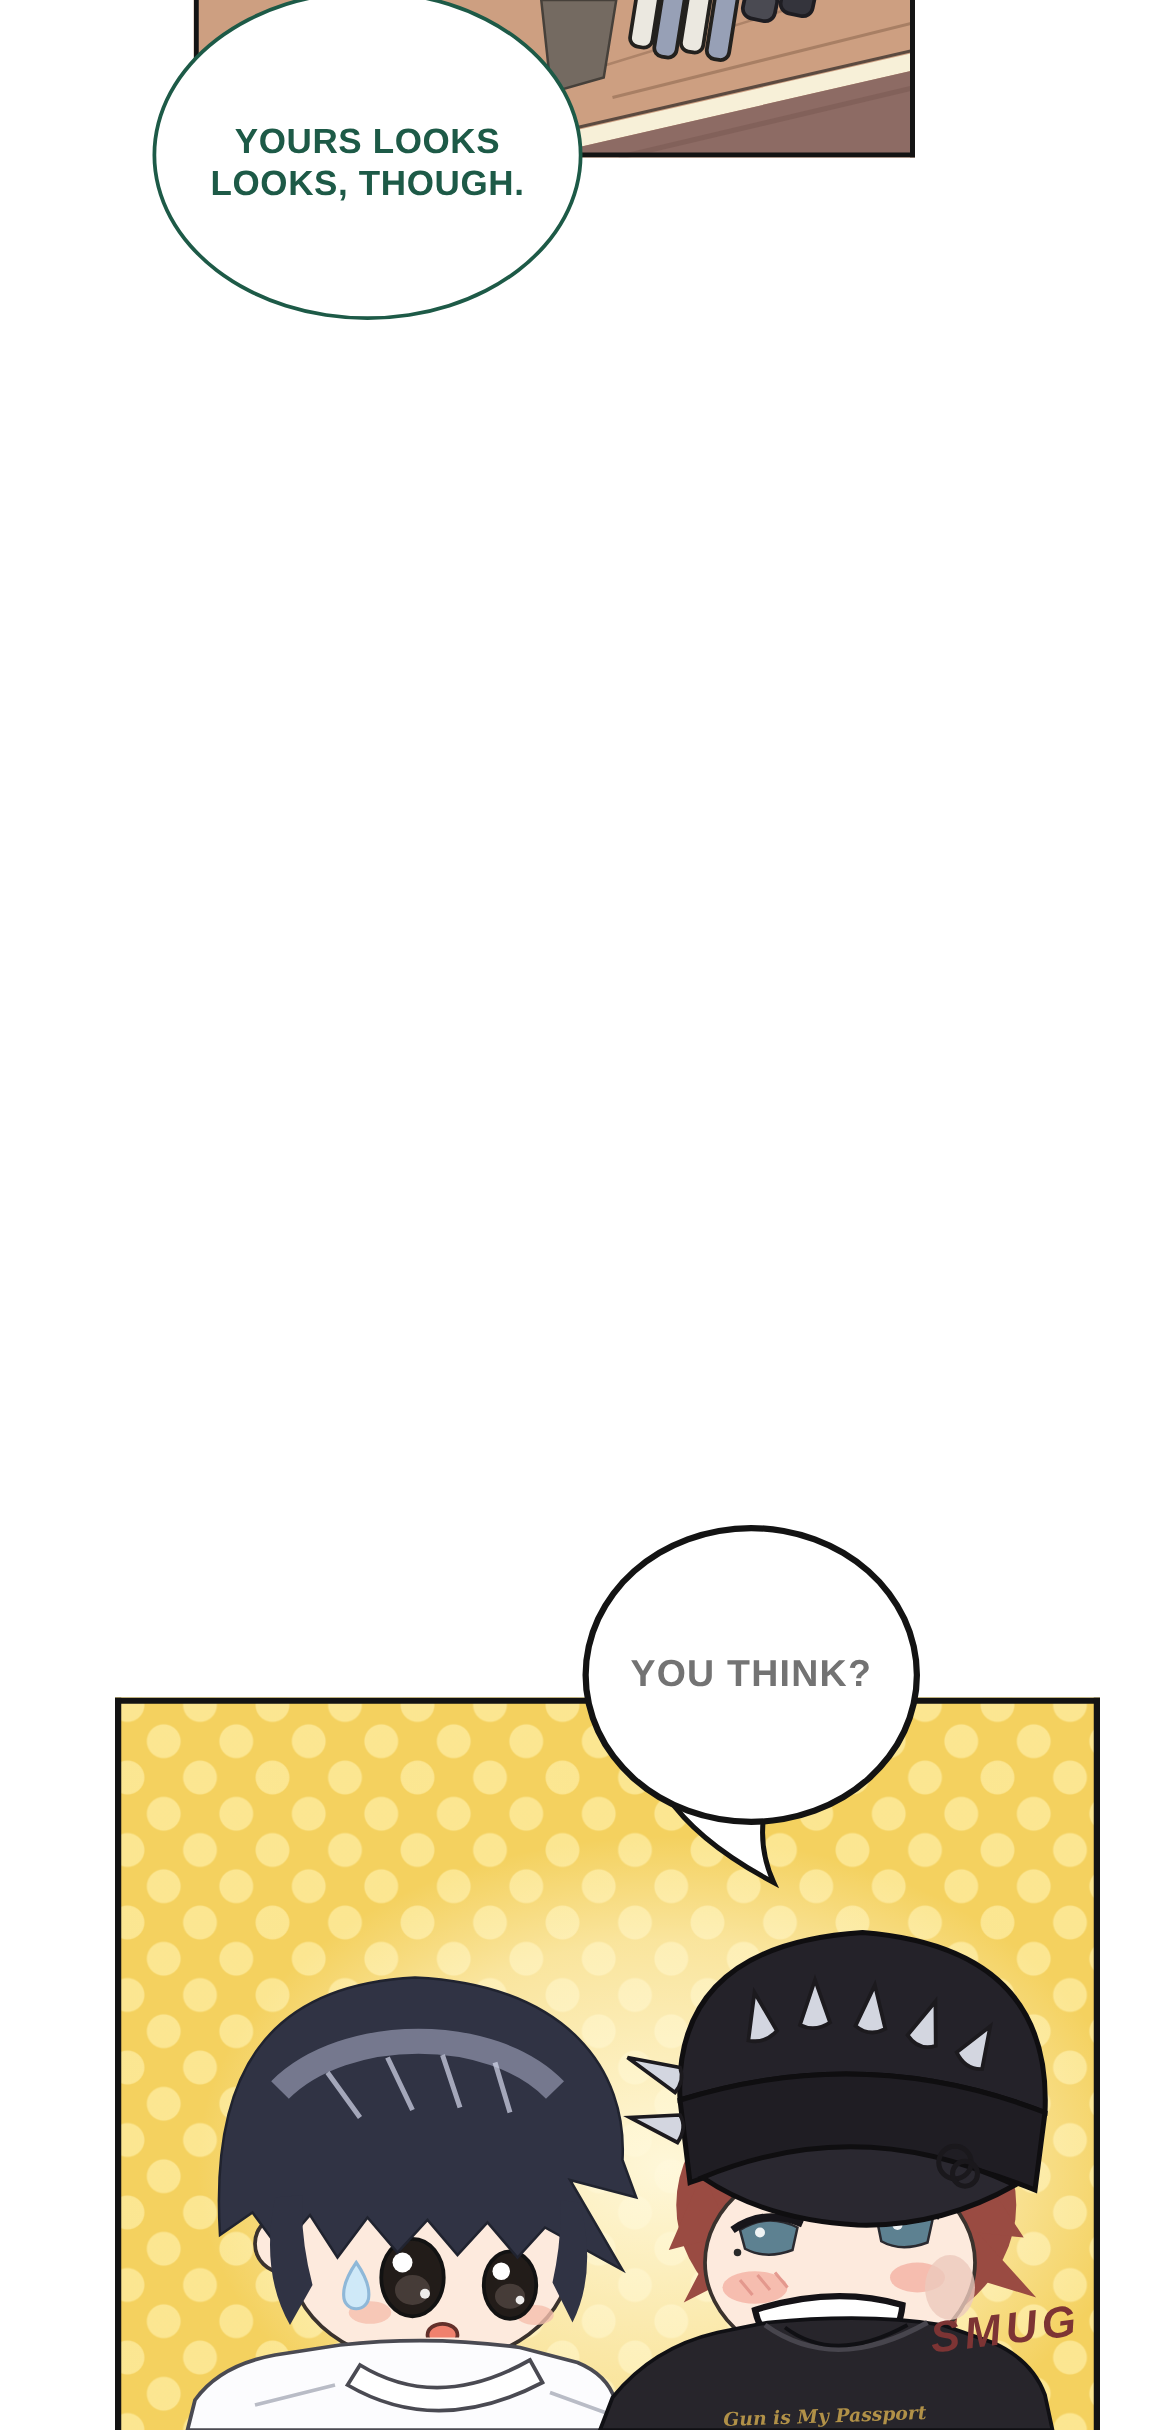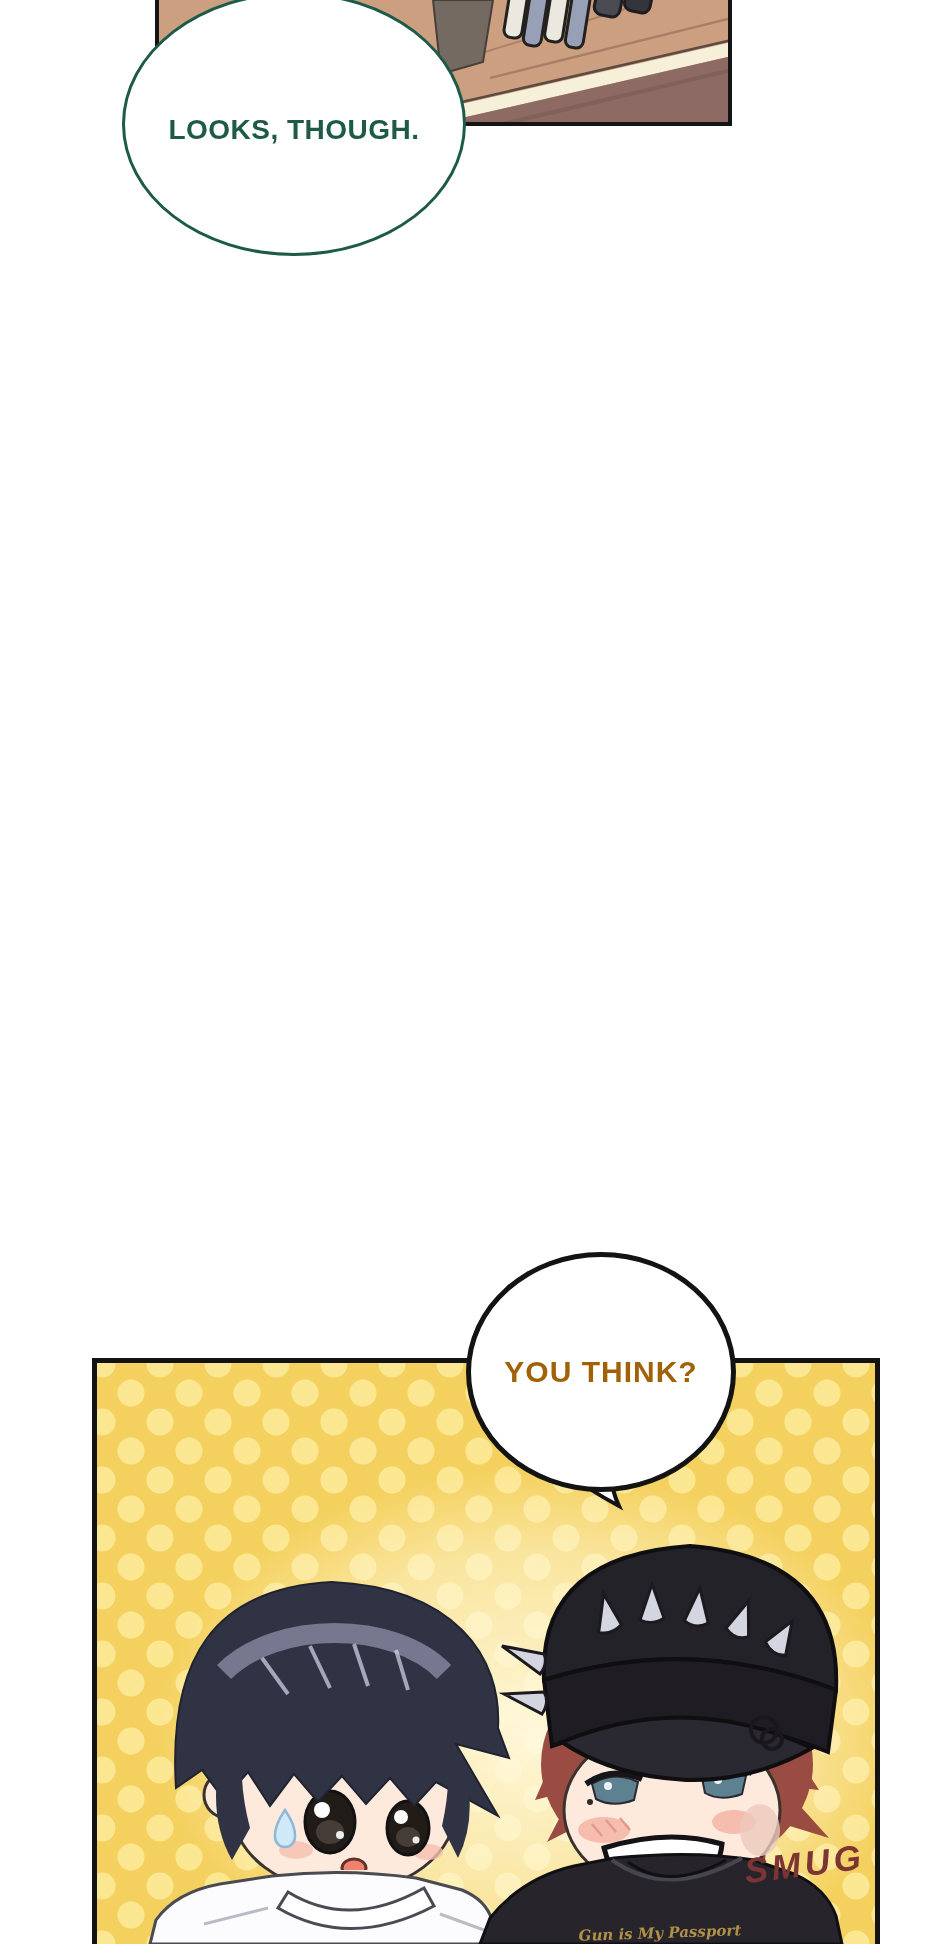--- a/index.html
+++ b/index.html
@@ -28,22 +28,22 @@
   .panel-bottom .lighten{position:absolute;inset:0;
     background:radial-gradient(ellipse 470px 330px at 56% 64%, rgba(255,249,223,.95) 0%, rgba(255,248,218,.5) 55%, rgba(255,248,218,0) 80%);}
   .panel-bottom .border{position:absolute;inset:0;border-top:5px solid #131313;border-left:5px solid #131313;border-right:5px solid #131313;pointer-events:none;z-index:6;}
   .panel-bottom svg.chars{position:absolute;left:0;top:0;z-index:2;}
 
   .sfx-smug{position:absolute;left:652px;top:486px;z-index:5;color:#7d3434;
             font-weight:bold;font-style:italic;font-size:35px;letter-spacing:4px;
             transform:rotate(-7deg);font-family:"Liberation Sans", sans-serif;}
 
   
-  .bubble-you-think{left:466px;top:1252px;width:260px;height:230px;border:5px solid #131313;z-index:4;
-                    color:#a16207;font-weight:bold;font-size:30px;letter-spacing:1px;}
+  .bubble-you-think{left:466px;top:1220px;width:260px;height:230px;border:5px solid #131313;z-index:4;
+                    color:#737373;font-weight:bold;font-size:30px;letter-spacing:1px;}
   .tail{position:absolute;left:515px;top:1430px;z-index:3;}
 </style>
 </head>
 <body>
 
 <div class="page">
 
   <div class="panel-top">
     <svg width="577" height="126" viewBox="0 0 577 126">
 
@@ -70,20 +70,21 @@
       <polygon points="298,106 577,42 577,56 298,120" fill="#f7f0d8"></polygon>
 
       <polygon points="298,120 577,56 577,126 298,126" fill="#8d6b64"></polygon>
       <path d="M340,126 L577,70" stroke="#7c5a54" stroke-width="4" fill="none" opacity=".6"></path>
     </svg>
     <div class="border"></div>
   </div>
 
   <div class="bubble bubble-top">
     <div class="txt">
+      <div>YOURS LOOKS</div>
       <div>LOOKS, THOUGH.</div>
     </div>
   </div>
 
   <div class="panel-bottom">
     <div class="lighten"></div>
 
     <svg class="chars" width="788" height="586" viewBox="0 0 788 586">
 
       <g>

